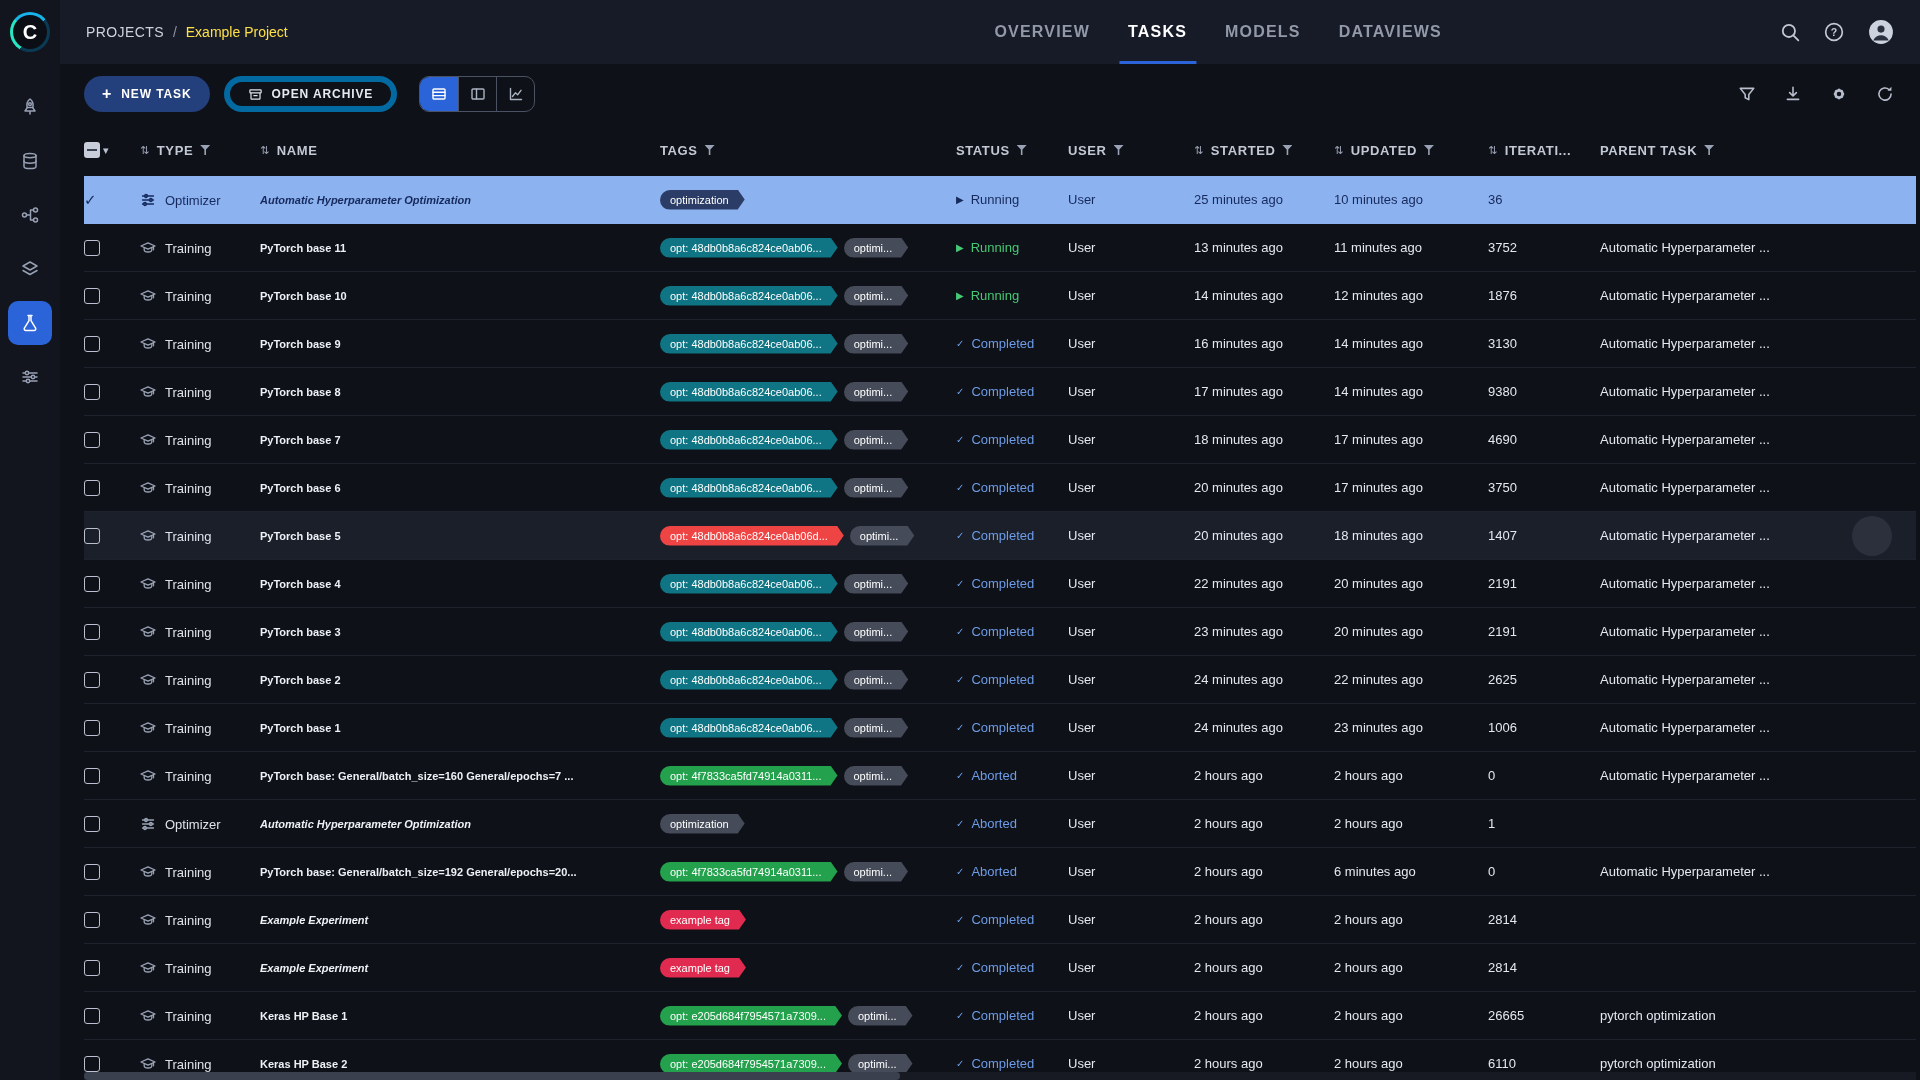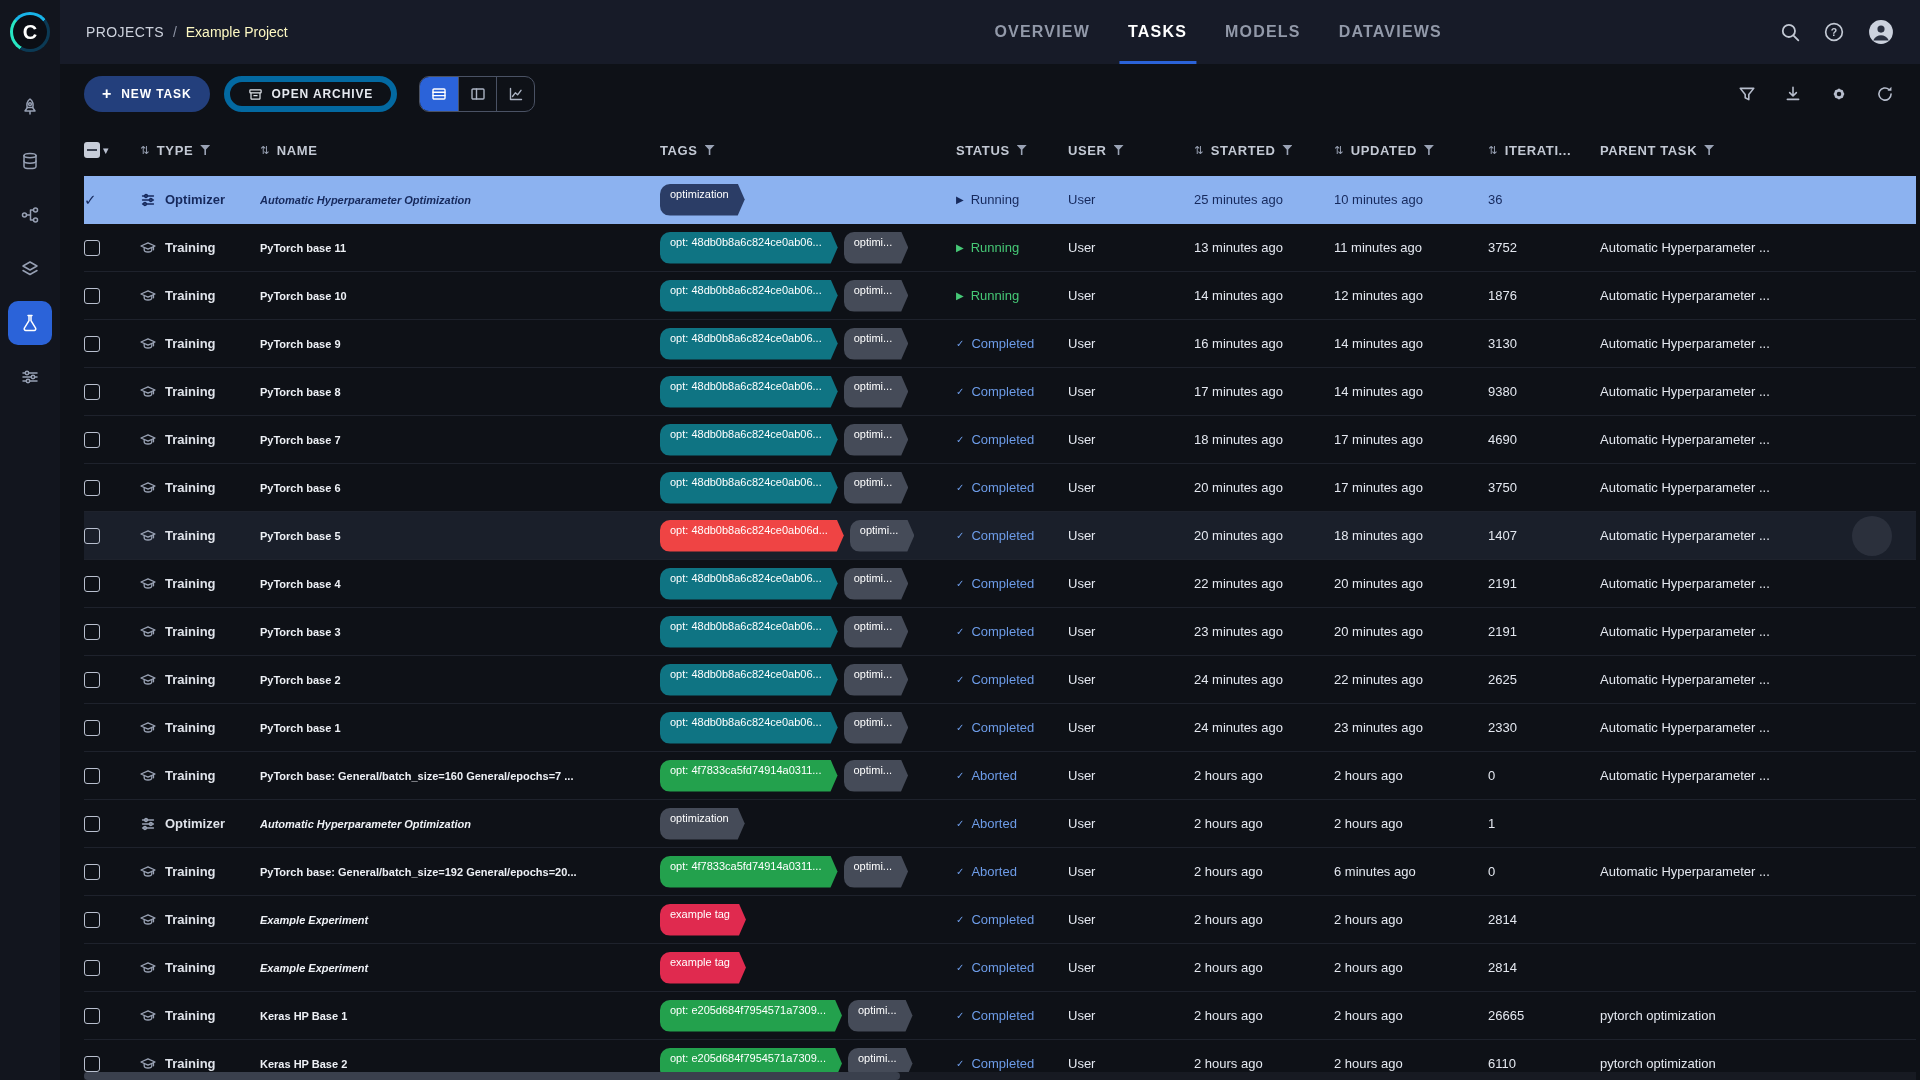--- a/index.html
+++ b/index.html
@@ -21,21 +21,21 @@
                 color:#ffffff; font-weight:800; font-size:20px; }
   .side-item { width:44px; height:44px; margin:5px 0; border-radius:10px; display:flex; align-items:center; justify-content:center; color:#97a0b4; }
   .side-item.active { background:#2b63d9; color:#ffffff; }
   .side-item svg { width:20px; height:20px; stroke:currentColor; fill:none; stroke-width:1.5; stroke-linecap:round; stroke-linejoin:round; }
 
   
   .topbar { margin-left:60px; height:64px; background:#171b28; display:flex; align-items:center; padding:0 26px; position:relative;gap:40px; }
   .breadcrumb { font-size:14px; display:flex; align-items:center; }
   .crumb-root { color:#cdd2dd; letter-spacing:0.4px; }
   .crumb-sep { color:#8d93a3; margin:0 9px; }
-  .crumb-current { color:#fef9c3; }
+  .crumb-current { color:#fde047; }
   .tabs { position:absolute; left:50%; top:0; height:100%; transform:translateX(-3%); display:flex; }
   .tab { display:flex; align-items:center; padding:0 19px; font-size:16px; font-weight:700; letter-spacing:1.2px; color:#9299a9; position:relative; cursor:pointer; }
   .tab.active { color:#ffffff; }
   .tab.active::after { content:""; position:absolute; left:10px; right:10px; bottom:0; height:3px; background:#2b63d9; }
   .topbar-icons { margin-left:auto; display:flex; align-items:center; gap:24px; }
   .tb-icon { width:20px; height:20px; cursor:pointer; }
   .avatar { width:26px; height:26px; }
 
   
   .toolbar { margin-left:60px; height:60px; display:flex; align-items:center; padding:0 26px 0 24px; gap:14px; }
@@ -67,28 +67,28 @@
   .hdr-caret { color:#b9c0cf; font-size:11px; cursor:pointer; }
 
   .trow { height:48px; border-bottom:1px solid #1e222c; cursor:pointer; }
   .trow.hovered { background:#1a1f2a; }
   .trow.selected { background:#8cb2f0; border-color:#8cb2f0; }
   .trow.selected * { color:#16295c; }
   .trow.selected .tag { color:#ffffff; }
   .cell { overflow:hidden; white-space:nowrap; text-overflow:ellipsis; font-size:13px; padding-right:12px; }
   .checkbox { width:16px; height:16px; border:1.5px solid #b9c0cf; border-radius:3px; flex:0 0 auto; }
   .checkbox.checked { border:none; width:auto; height:auto; font-size:15px; font-weight:700; color:#16295c; }
-  .c-type { display:flex; align-items:flex-start; gap:9px; color:#dfe3ea;font-weight:bold; }
+  .c-type { display:flex; align-items:flex-end; gap:9px; color:#dfe3ea; }
   .type-icon { width:16px; height:16px; flex:0 0 auto; color:#9aa3b5; }
   .type-icon svg { width:16px; height:16px; stroke:currentColor; fill:none; stroke-width:1.3; stroke-linecap:round; stroke-linejoin:round; }
   .trow.selected .type-icon { color:#16295c; }
   .c-name { font-weight:700; font-size:11px; color:#eef1f6; }
   .c-name.italic { font-style:italic; }
   .c-tags { display:flex; align-items:center; gap:6px; overflow:hidden; }
-  .tag { color:#ffffff; font-size:11px; height:32px; line-height:20px; padding:0 16px 0 10px; flex:0 0 auto;
+  .tag { color:#ffffff; font-size:11px; height:20px; line-height:20px; padding:0 16px 0 10px; flex:0 0 auto;
          border-radius:10px 0 0 10px;
          clip-path:polygon(0 0,calc(100% - 7px) 0,100% 50%,calc(100% - 7px) 100%,0 100%); }
   .c-status { display:flex; align-items:center; gap:7px; }
   .status-icon { font-size:10px; }
   .st-running { color:#46c876; }
   .st-completed, .st-aborted { color:#6d9ce8; }
   .c-user, .c-started, .c-updated, .c-iter, .c-parent { color:#e4e8f0; }
 
   
   .scroll-fab { position:absolute; right:28px; top:516px; width:40px; height:40px; border-radius:50%; background:rgba(140,150,170,0.15); z-index:4; cursor:pointer; }
@@ -650,21 +650,21 @@
           <span class="tag" style="background: rgb(15, 116, 131);">opt: 48db0b8a6c824ce0ab06...</span>
           <span class="tag" style="background: rgb(69, 75, 88);">optimi...</span>
         </div>
     <div class="cell c-status st-completed">
       <span class="status-icon">✓</span>
       <span>Completed</span>
     </div>
     <div class="cell c-user">User</div>
     <div class="cell c-started">24 minutes ago</div>
     <div class="cell c-updated">23 minutes ago</div>
-    <div class="cell c-iter">2330</div>
+    <div class="cell c-iter">1006</div>
     <div class="cell c-parent">Automatic Hyperparameter ...</div>
   </div>
       <div class="grid trow">
     <div class="cell c-check">
       <span class="checkbox"></span>
     </div>
     <div class="cell c-type">
       <span class="type-icon">
             <svg viewBox="0 0 16 16">
               <path d="M8 2.8 15 6 8 9.2 1 6z"></path>

